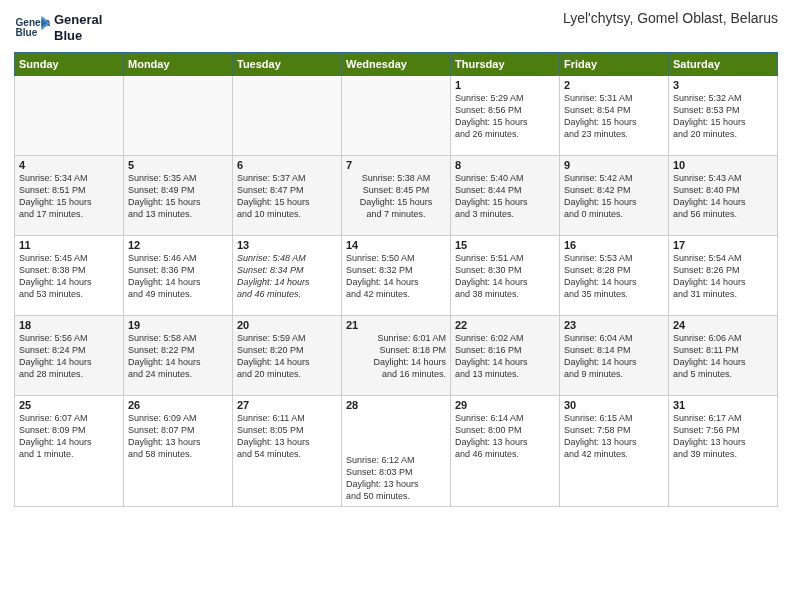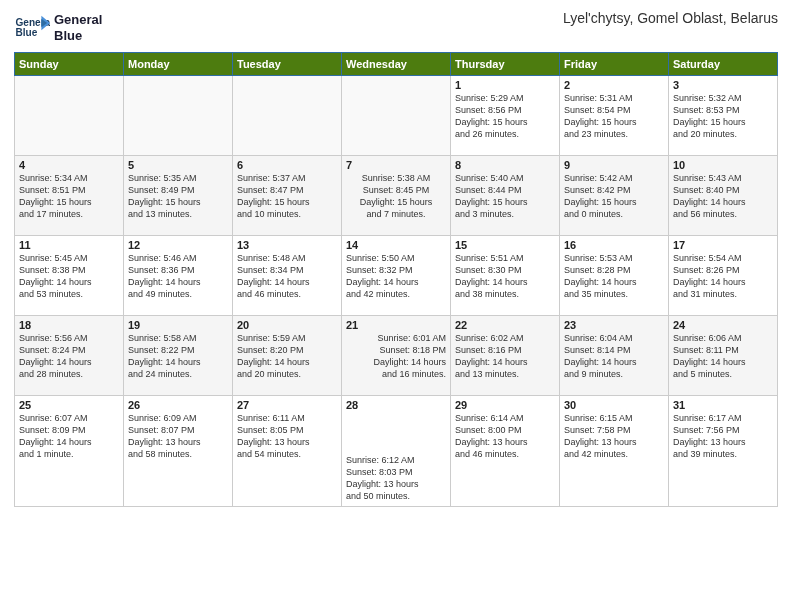--- a/index.html
+++ b/index.html
@@ -213,21 +213,21 @@
           </td>
           <td>
             <span class="day-num">12</span>
             <div class="cell-content" style="white-space: pre-line;">Sunrise: 5:46 AM
 Sunset: 8:36 PM
 Daylight: 14 hours
 and 49 minutes.</div>
           </td>
           <td>
             <span class="day-num">13</span>
-            <div class="cell-content" style="white-space: pre-line;">Sunrise: 5:48 AM
+            <div class="cell-content" style="white-space: pre-line; font-style: italic;">Sunrise: 5:48 AM
 Sunset: 8:34 PM
 Daylight: 14 hours
 and 46 minutes.</div>
           </td>
           <td>
             <span class="day-num">14</span>
             <div class="cell-content" style="white-space: pre-line;">Sunrise: 5:50 AM
 Sunset: 8:32 PM
 Daylight: 14 hours
 and 42 minutes.</div>

